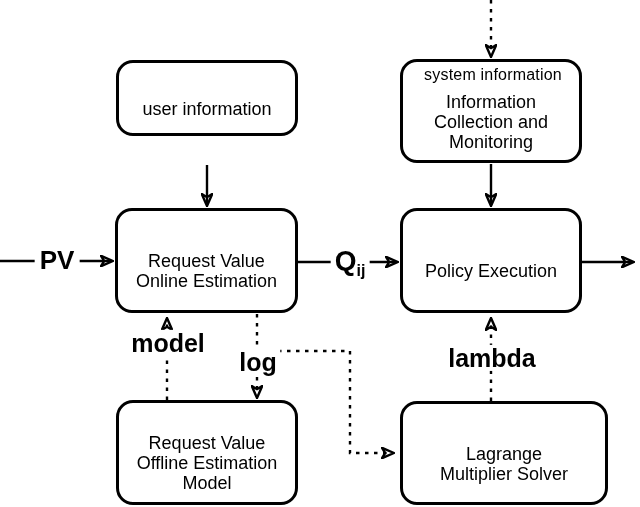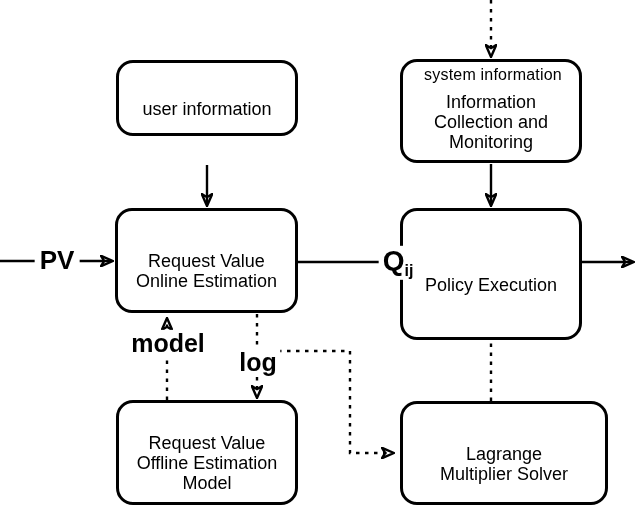--- a/index.html
+++ b/index.html
@@ -51,28 +51,28 @@
     transform: translate(-50%, -50%);
     background: var(--bg);
     color: var(--line);
     padding: 0 3px;
     white-space: nowrap;
     line-height: 1.05;
   }
   .edge-label.small { font-size: 16px; letter-spacing: 0.2px; padding: 1px 4px; margin-top: 44px; }
   .edge-label.big  { font-size: 25px; font-weight: 600; }
   .edge-label.pv   { font-size: 26px; font-weight: 600; padding: 0 5px; }
-  .edge-label.qij  { font-size: 28px; font-weight: 600; padding: 0 4px; margin-left: 48px; }
+  .edge-label.qij  { font-size: 28px; font-weight: 600; padding: 0 4px; }
   .edge-label .sub { font-size: 16px; vertical-align: sub; font-weight: 600; }
 
   
   #n-user        { left:116px; top: 60px; width:182px; height:76px; }
   #n-infocol     { left:400px; top: 59px; width:182px; height:104px; }
   #n-online      { left:115px; top:208px; width:183px; height:105px; }
-  #n-policy      { left:400px; top:208px; width:182px; height:132px;justify-content:center; }
+  #n-policy      { left:400px; top:208px; width:182px; height:105px;justify-content:center; }
   #n-offline     { left:116px; top:400px; width:182px; height:105px; }
   #n-lagrange    { left:400px; top:401px; width:208px; height:104px; }
 
   
   #l-sysinfo { left:493px; top: 31px; }
   #l-pv      { left: 57px; top:261px; }
   #l-qij     { left:350px; top:263px; }
   #l-model   { left:168px; top:343px; }
   #l-log     { left:258px; top:362px; }
   #l-lambda  { left:492px; top:358px; }
@@ -135,14 +135,15 @@
   <div class="edge-label small" id="l-sysinfo">system information</div>
 
   <div class="edge-label pv" id="l-pv">PV</div>
 
   <div class="edge-label qij" id="l-qij"><span>Q</span><span class="sub">ij</span></div>
 
   <div class="edge-label big" id="l-model">model</div>
 
   <div class="edge-label big" id="l-log">log</div>
 
+  <div class="edge-label big" id="l-lambda">lambda</div>
 
 </div>
 
 </body></html>

